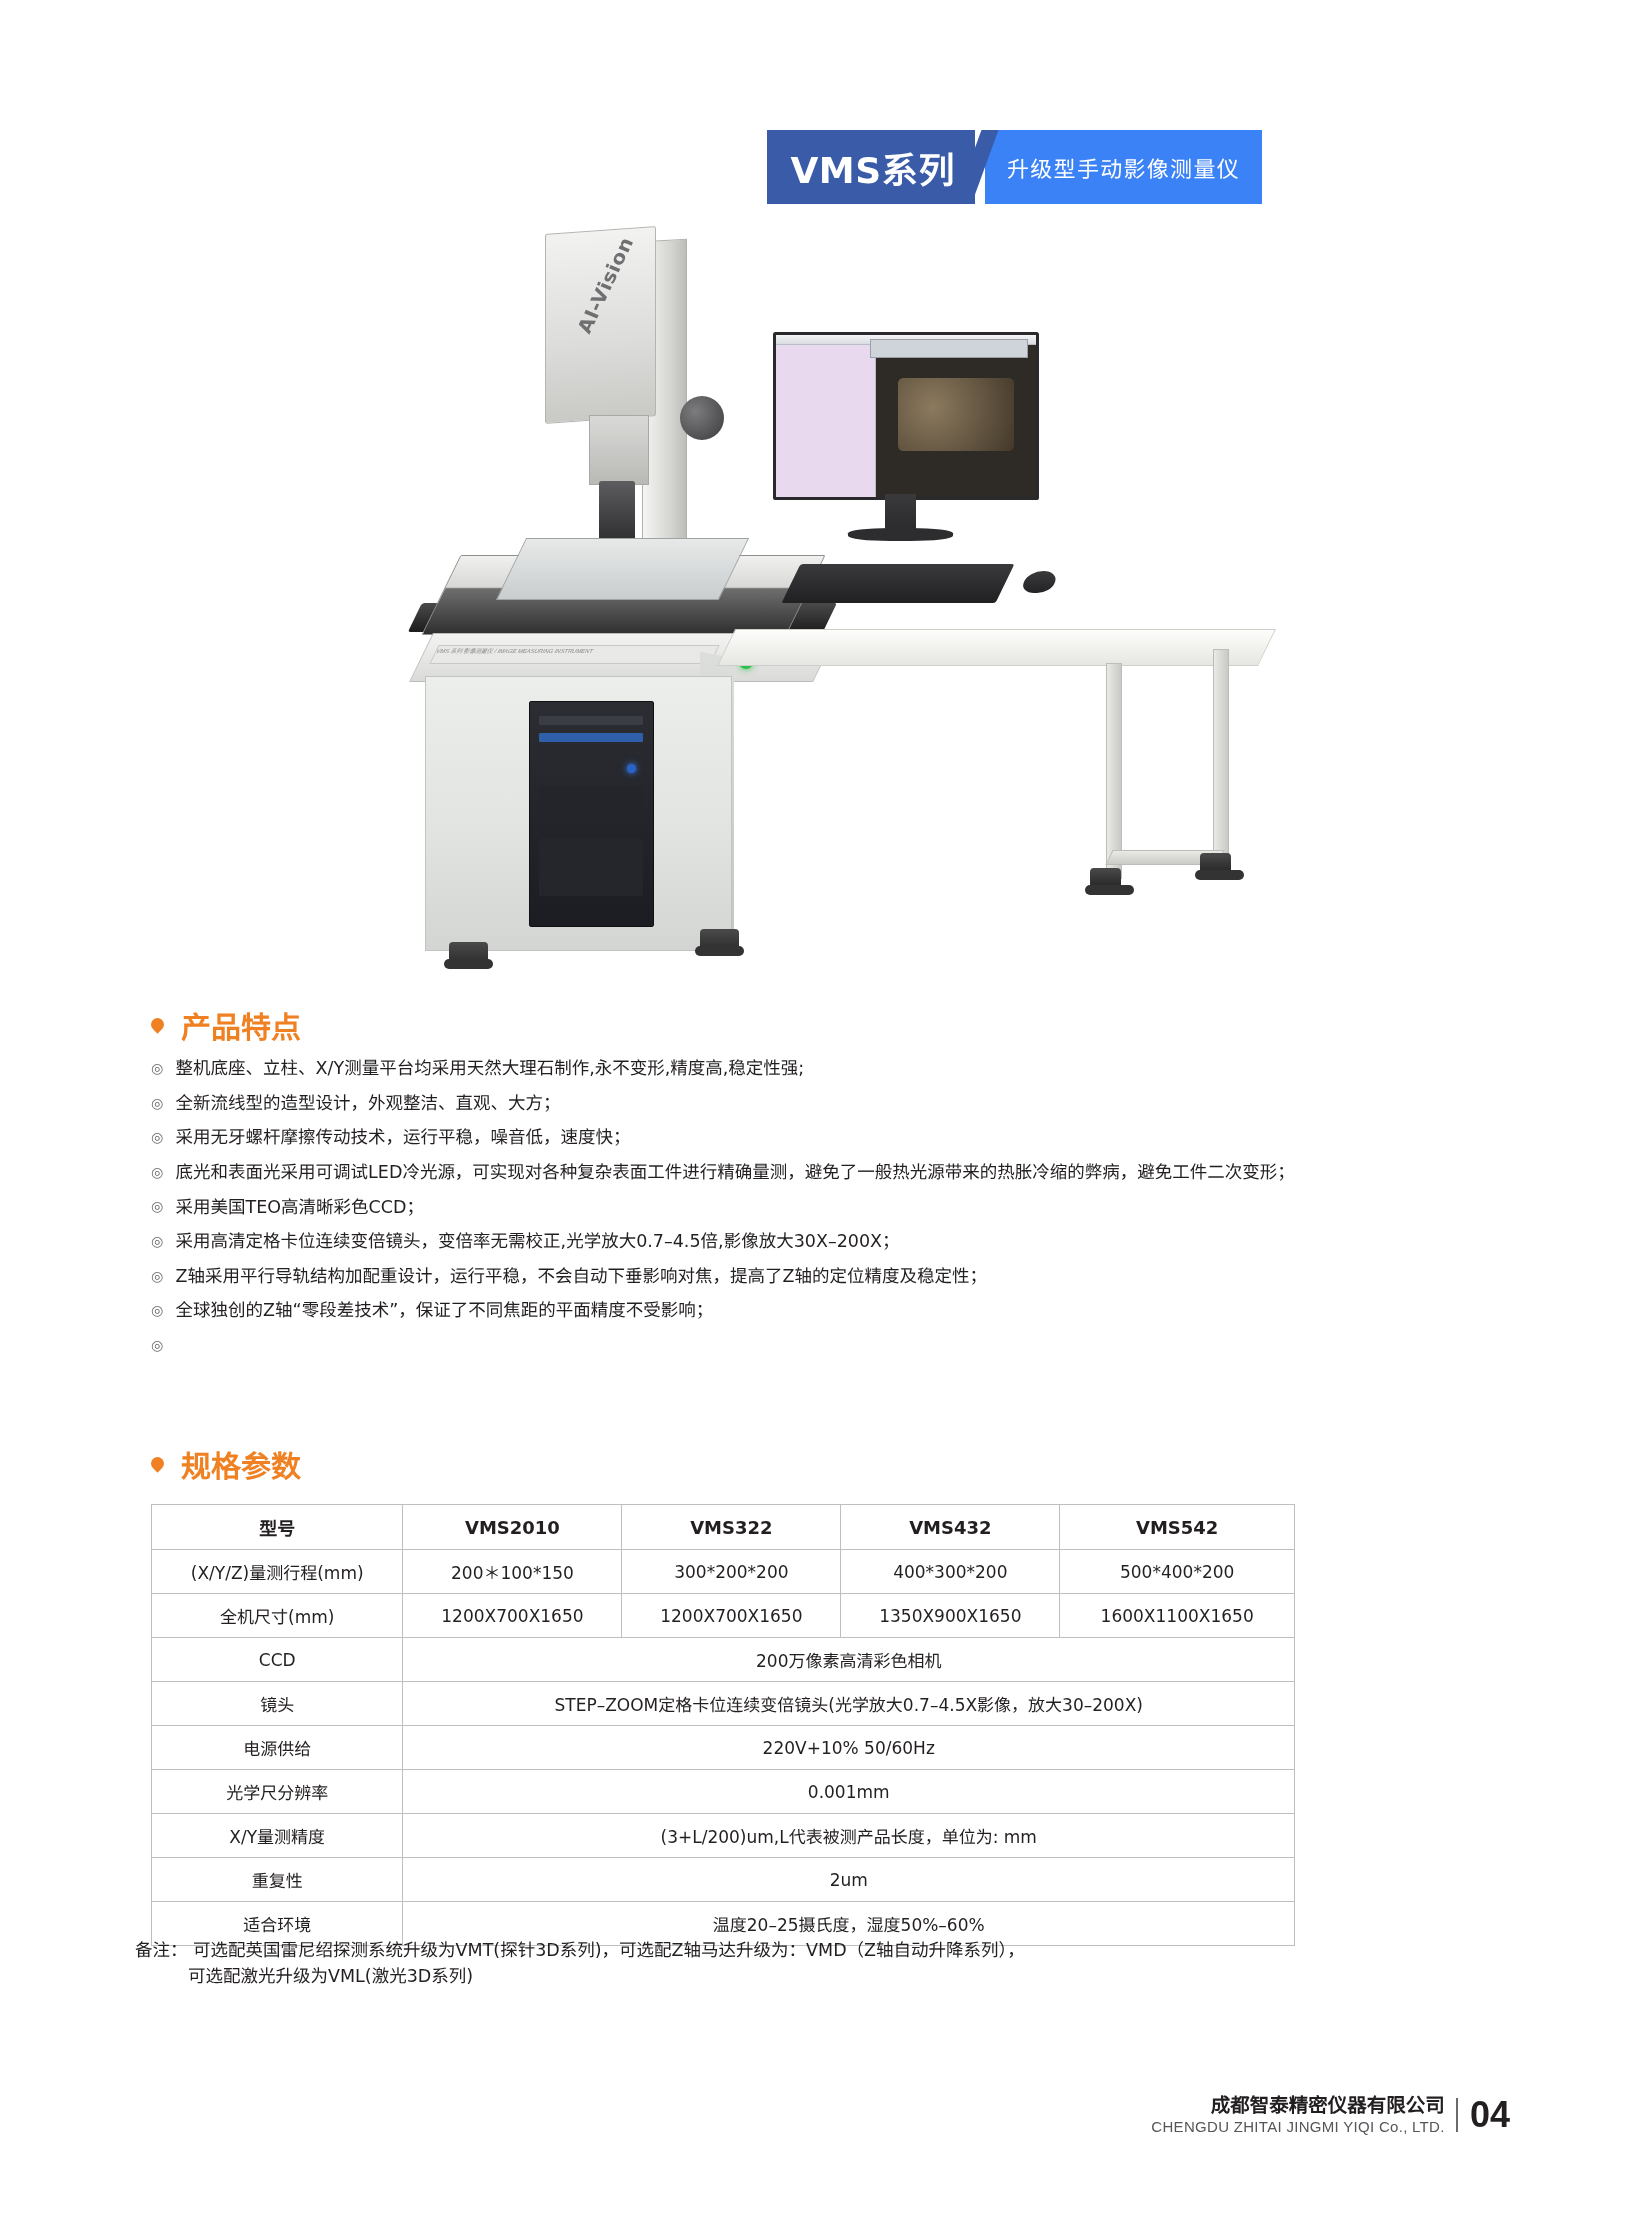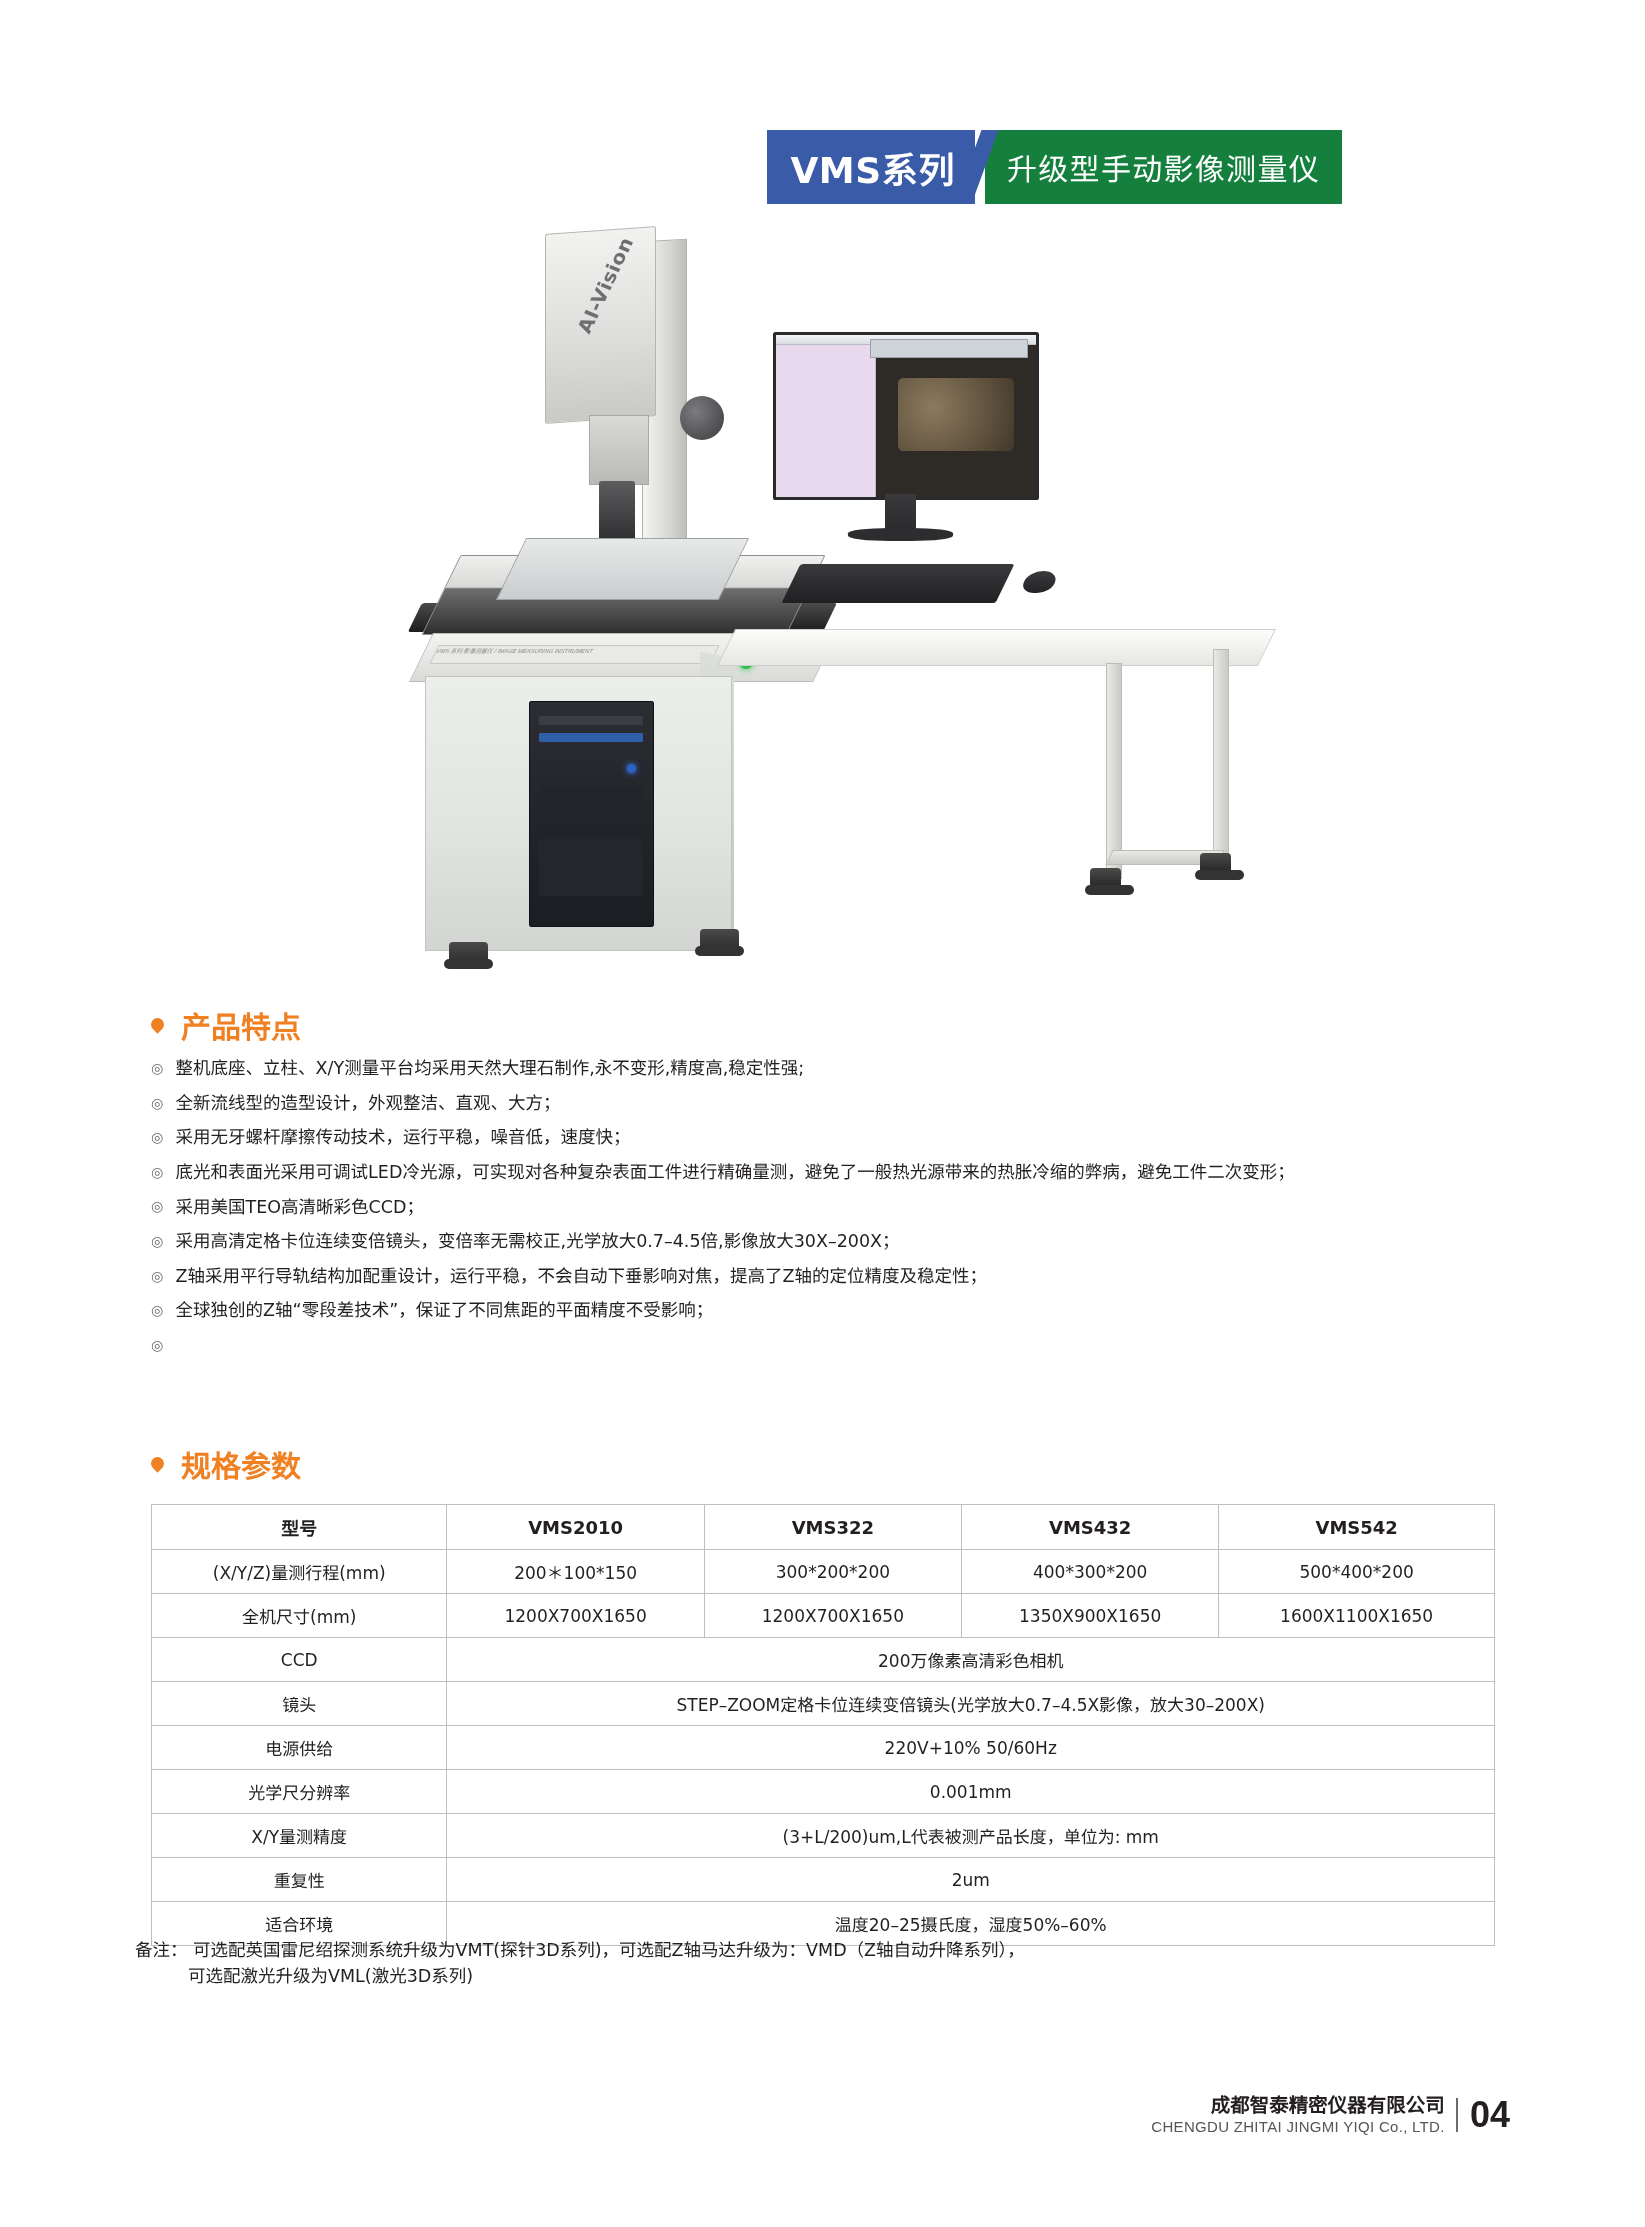--- a/index.html
+++ b/index.html
@@ -36,23 +36,23 @@
     color: #ffffff;
     font-size: 36px;
     font-weight: bold;
     letter-spacing: 0.6px;
     padding: 0 19.5px 0 23.4px;
     display: flex;
     align-items: center;
     font-family: "DejaVu Sans", "Liberation Sans", sans-serif;
   }
   .banner-right {
-    background: #15803d;
+    background: #3b82f6;
     color: #ffffff;
-    font-size: 30px;
+    font-size: 22px;
     letter-spacing: 1.3px;
     padding: 0 22px 0 22px;
     display: flex;
     align-items: center;
     font-family: "DejaVu Sans", "Liberation Sans", sans-serif;
   }
   .banner-skew-l {
     width: 17px;
     background: #3a5ca8;
     transform: skewX(-20deg);
@@ -426,21 +426,21 @@
 
   
   .spec-wrap {
     position: absolute;
     left: 151px;
     top: 1504px;
     width: 1344px;
   }
   table.spec {
     border-collapse: collapse;
-    width: 1344px;
+    width: 1144px;
     font-size: 17px;
     font-family: "DejaVu Sans", "Liberation Sans", sans-serif;
   }
   table.spec td, table.spec th {
     border: 0.6px solid #bfbfbf;
     text-align: center;
     padding: 9px 3.9px;
     color: #231f20;
     font-weight: normal;
   }

